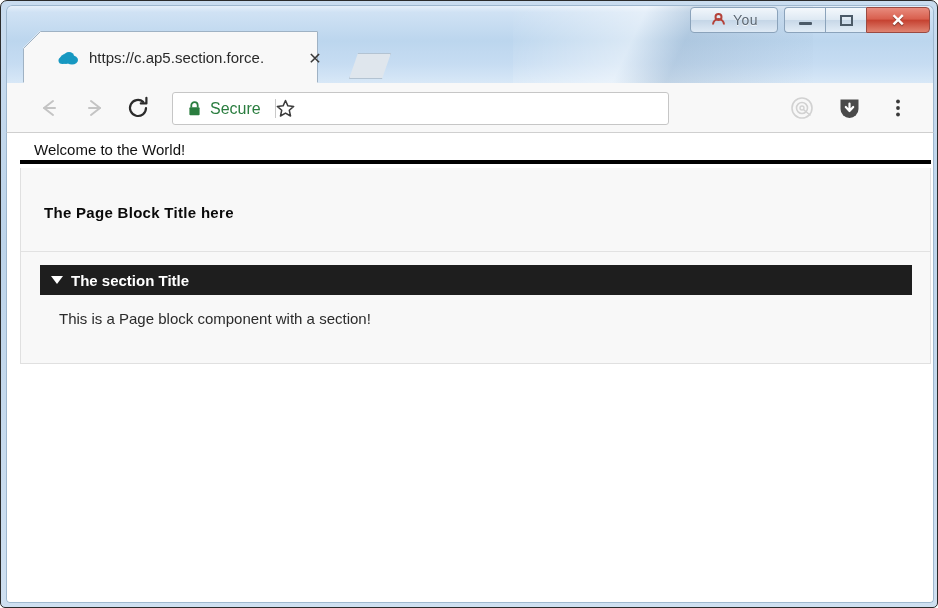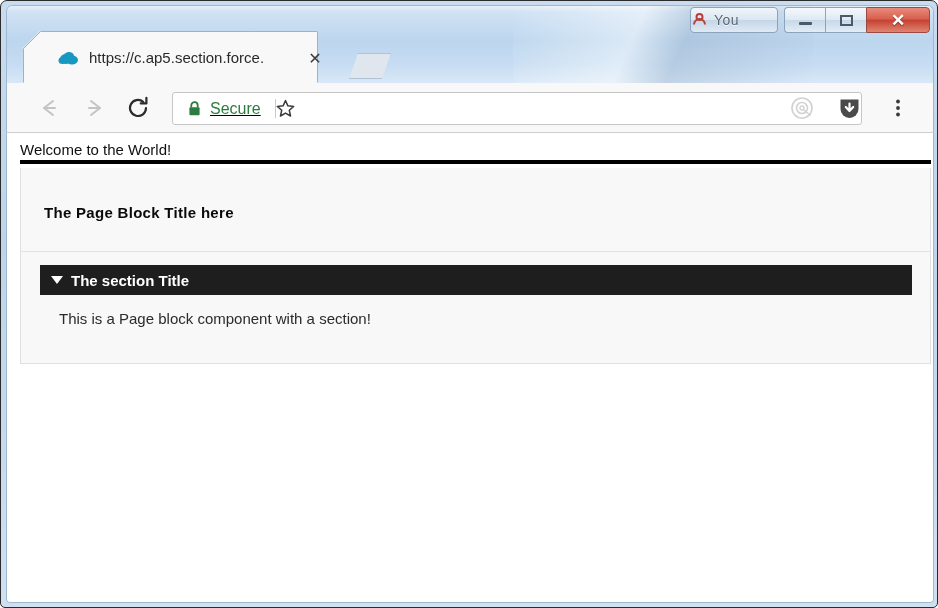--- a/index.html
+++ b/index.html
@@ -97,21 +97,21 @@
 
   
   #profile-button {
     position: absolute;
     right: 156px; top: 2px;
     width: 88px; height: 26px;
     box-sizing: border-box;
     border: 1px solid #8ba3bb;
     border-radius: 4px;
     background: linear-gradient(180deg, #f1f6fb 0%, #dbe7f2 48%, #c5d6e7 52%, #dfeaf5 100%);
-    display: flex; align-items: center; 
+    display: flex; align-items: center; justify-content: center;
     gap: 6px;
   }
   #profile-icon {
     width: 17px; height: 15px;
     color: #b4423a;
     font-size: 14px;
     line-height: 15px;
     font-weight: bold;
     display: flex; align-items: center; justify-content: center;
   }
@@ -186,28 +186,27 @@
     width: 30px; height: 30px;
     display: flex; align-items: center; justify-content: center;
   }
   #btn-back { left: 27px; }
   #btn-forward { left: 73px; }
   #btn-reload { left: 116px; }
 
   #omnibox {
     position: absolute;
     left: 165px; top: 9px;
-    width: 690px; height: 33px;
+    width: 497px; height: 33px;
     box-sizing: border-box;
     background: #ffffff;
     border: 1px solid #c6c6c6;
     border-radius: 3px;
     display: flex;
     align-items: center;
-    text-decoration: underline;
   }
   #lock-icon {
     margin-left: 15px;
     width: 13px; height: 15px;
     display: flex; align-items: center; justify-content: center;
   }
   #secure-label {
     margin-left: 9px;
     font-size: 16px;
     color: #2a7d3f;
@@ -253,21 +252,21 @@
     border-left: 1px solid #9fb8cf;
     border-right: 1px solid #9fb8cf;
     border-bottom: 1px solid #9fb8cf;
     border-radius: 0 0 4px 4px;
     overflow: hidden;
     font-family: "Liberation Sans", sans-serif;
   }
 
   #welcome-text {
     position: absolute;
-    left: 14px; top: 136px;
+    left: 28px; top: 136px;
     font-size: 15px;
     color: #101010;
     font-family: "Liberation Sans", sans-serif;
     white-space: nowrap;
   }
   #black-rule {
     position: absolute;
     left: 14px; top: 155px;
     width: 911px; height: 4px;
     background: #000000;

